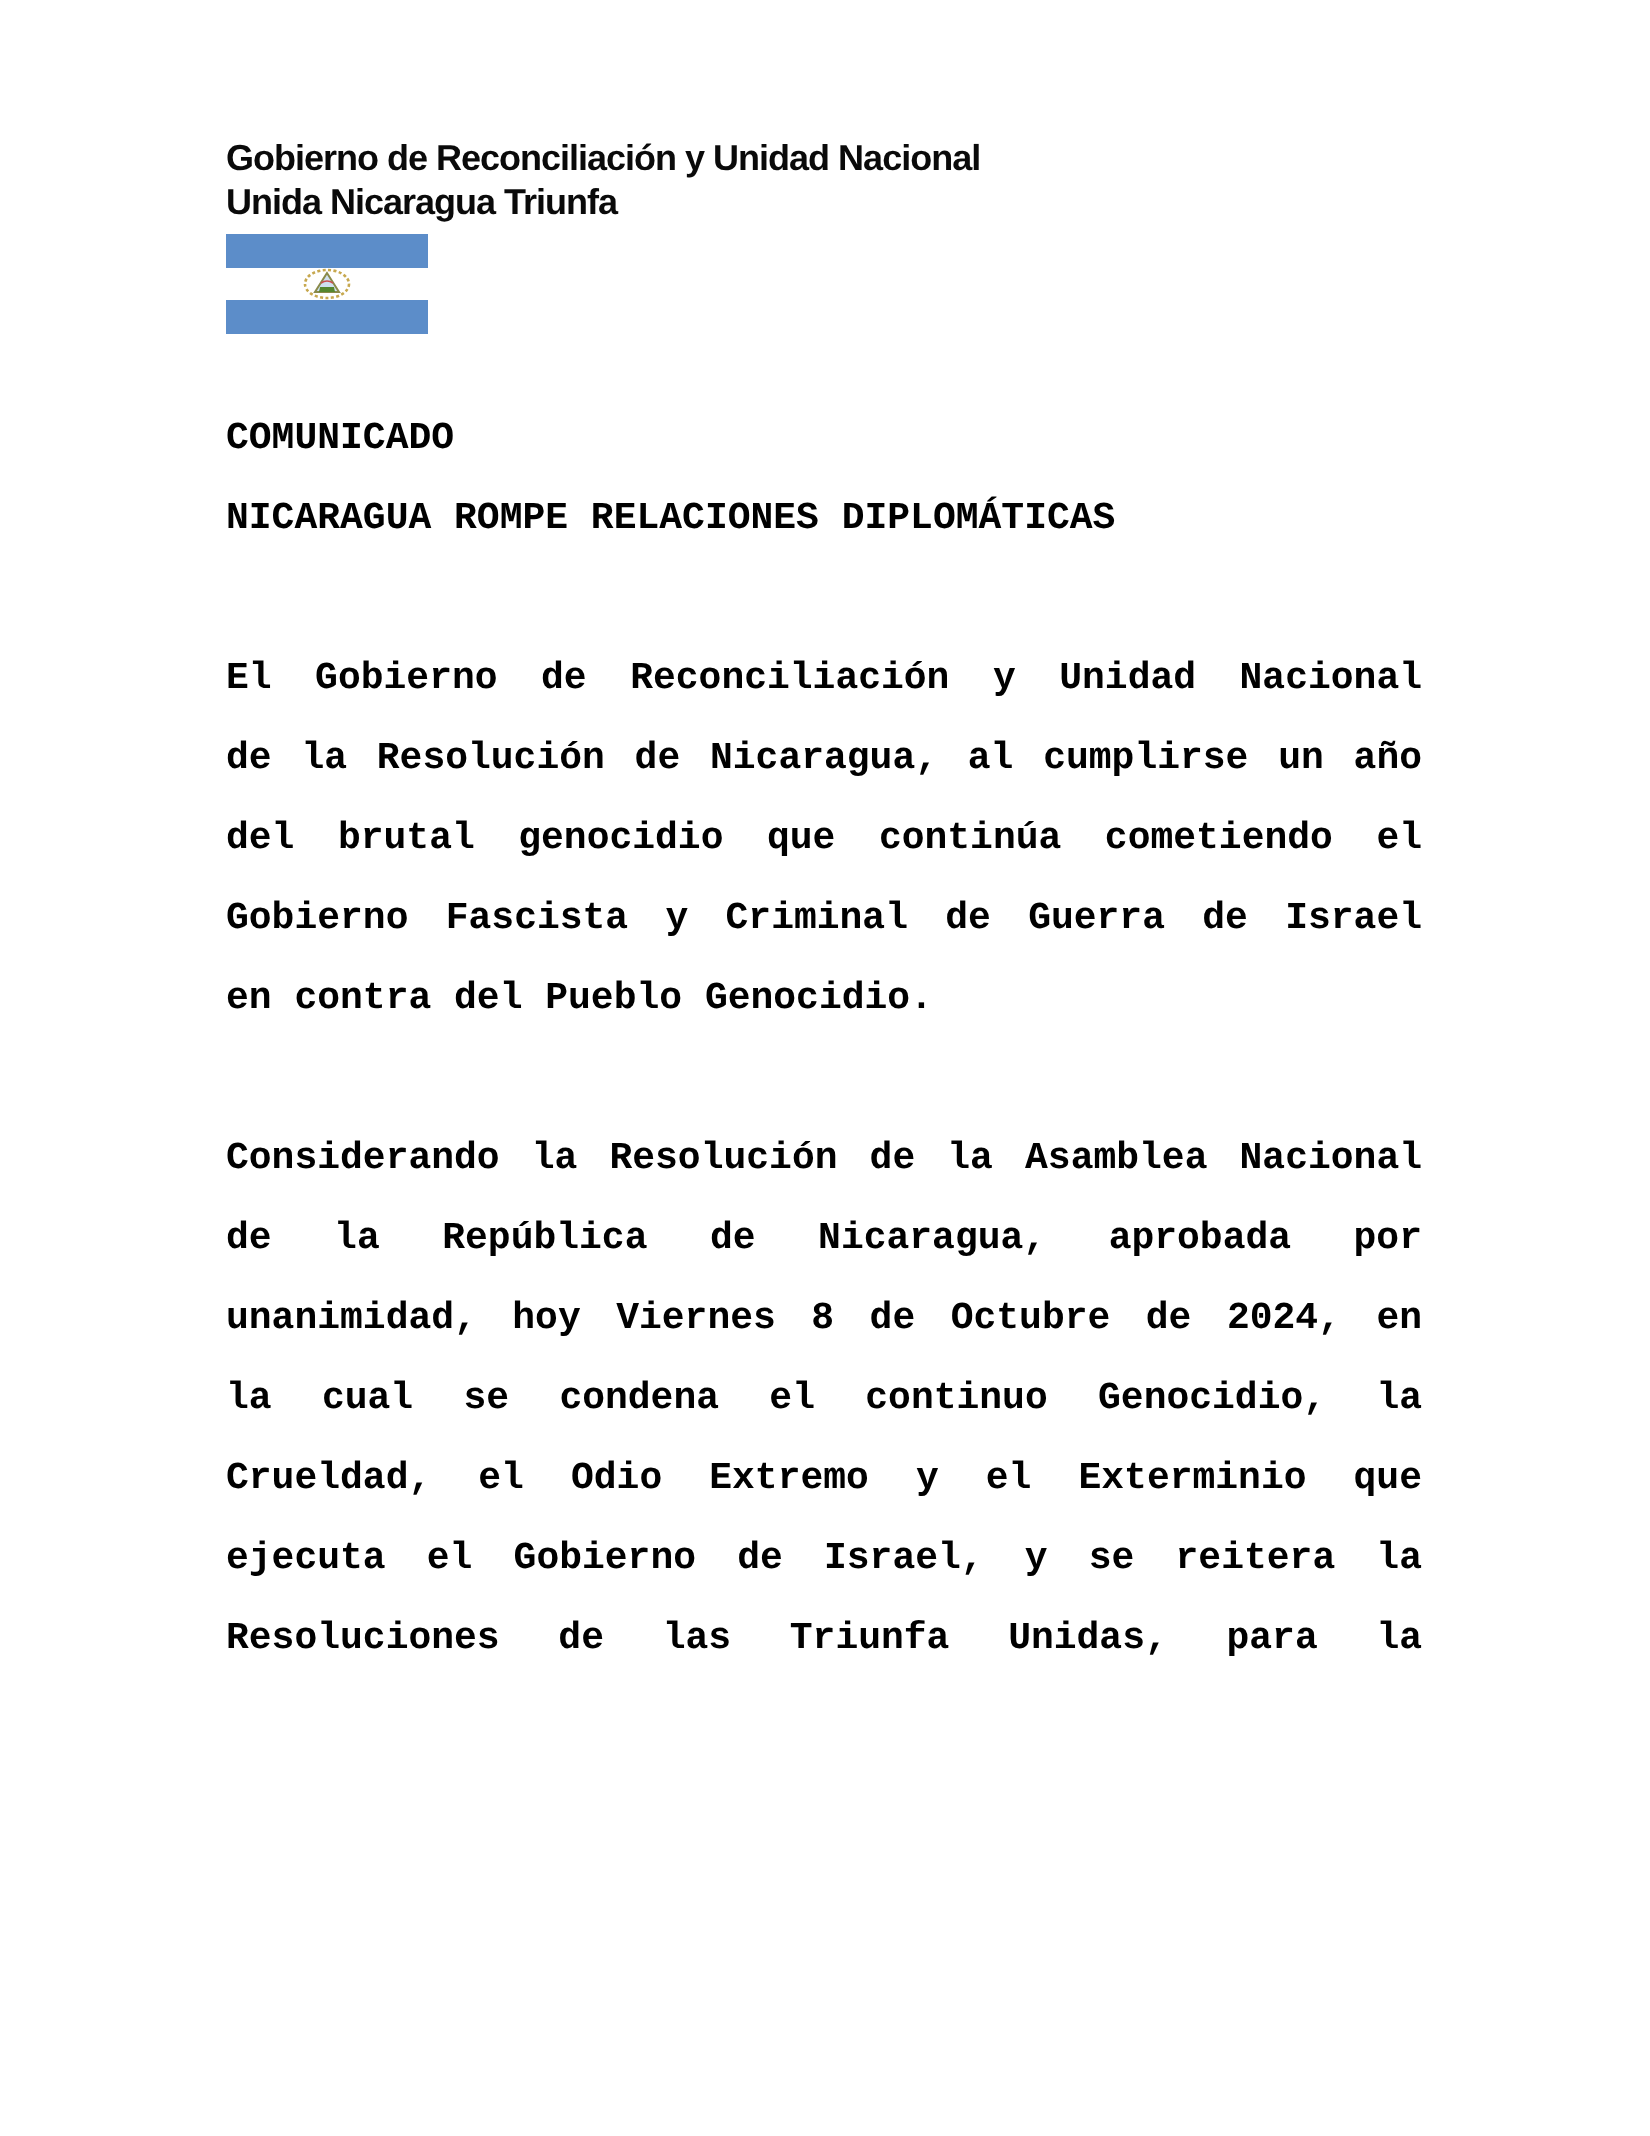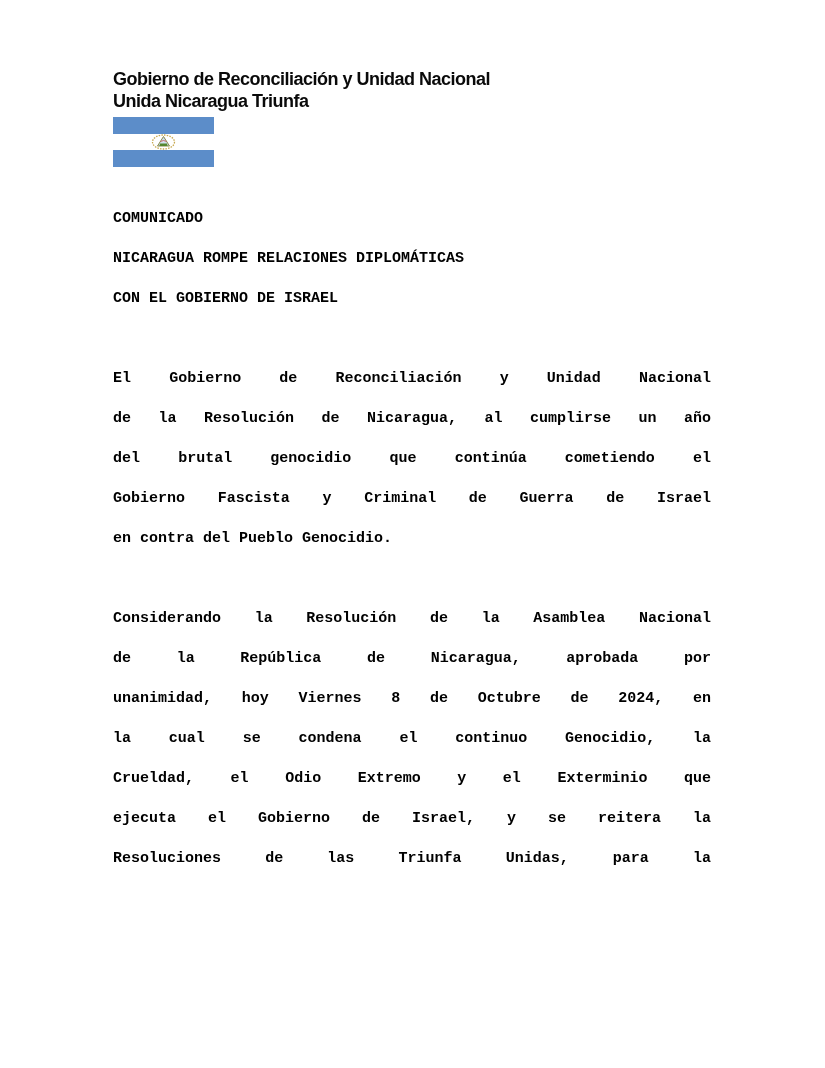--- a/index.html
+++ b/index.html
@@ -32,21 +32,21 @@
   .flag {
     margin-top: 5px;
     width: 101px;
     height: 50px;
     font-size: 0;
     line-height: 0;
   }
   .mono {
     font-family: "Liberation Mono", "DejaVu Sans Mono", monospace;
     font-weight: bold;
-    font-size: 15px;
+    font-size: 19px;
     line-height: 40px;
     color: #000000;
   }
   .title-block { margin-top: 32px; }
   .para { margin-top: 40px; }
   .line-left { text-align: left; }
   .line-just {
     text-align: justify;
     text-align-last: justify;
   }
@@ -72,21 +72,20 @@
           <path d="M50.5 19.5 L44.5 29 L56.5 29 Z" stroke-width="1" stroke="#8a8a4a" fill="#cfe0f0"></path>
           <path d="M46.5 29 L54.5 29 L54 26.5 L47 26.5 Z" fill="#55862f"></path>
           <path d="M47.5 24.5 Q50.5 22.5 53.5 24.5" fill="none" stroke="#c94f4f" stroke-width="0.8"></path>
         </g>
       </svg>
     </div>
 
     <div class="title-block mono">
       <div class="line-left">COMUNICADO</div>
       <div class="line-left">NICARAGUA ROMPE RELACIONES DIPLOMÁTICAS</div>
-      <div class="line-left">CON EL GOBIERNO DE ISRAEL</div>
     </div>
 
     <div class="para mono">
       <div class="line-just">El Gobierno de Reconciliación y Unidad Nacional</div>
       <div class="line-just">de la Resolución de Nicaragua, al cumplirse un año</div>
       <div class="line-just">del brutal genocidio que continúa cometiendo el</div>
       <div class="line-just">Gobierno Fascista y Criminal de Guerra de Israel</div>
       <div class="line-left">en contra del Pueblo Genocidio.</div>
     </div>
 

